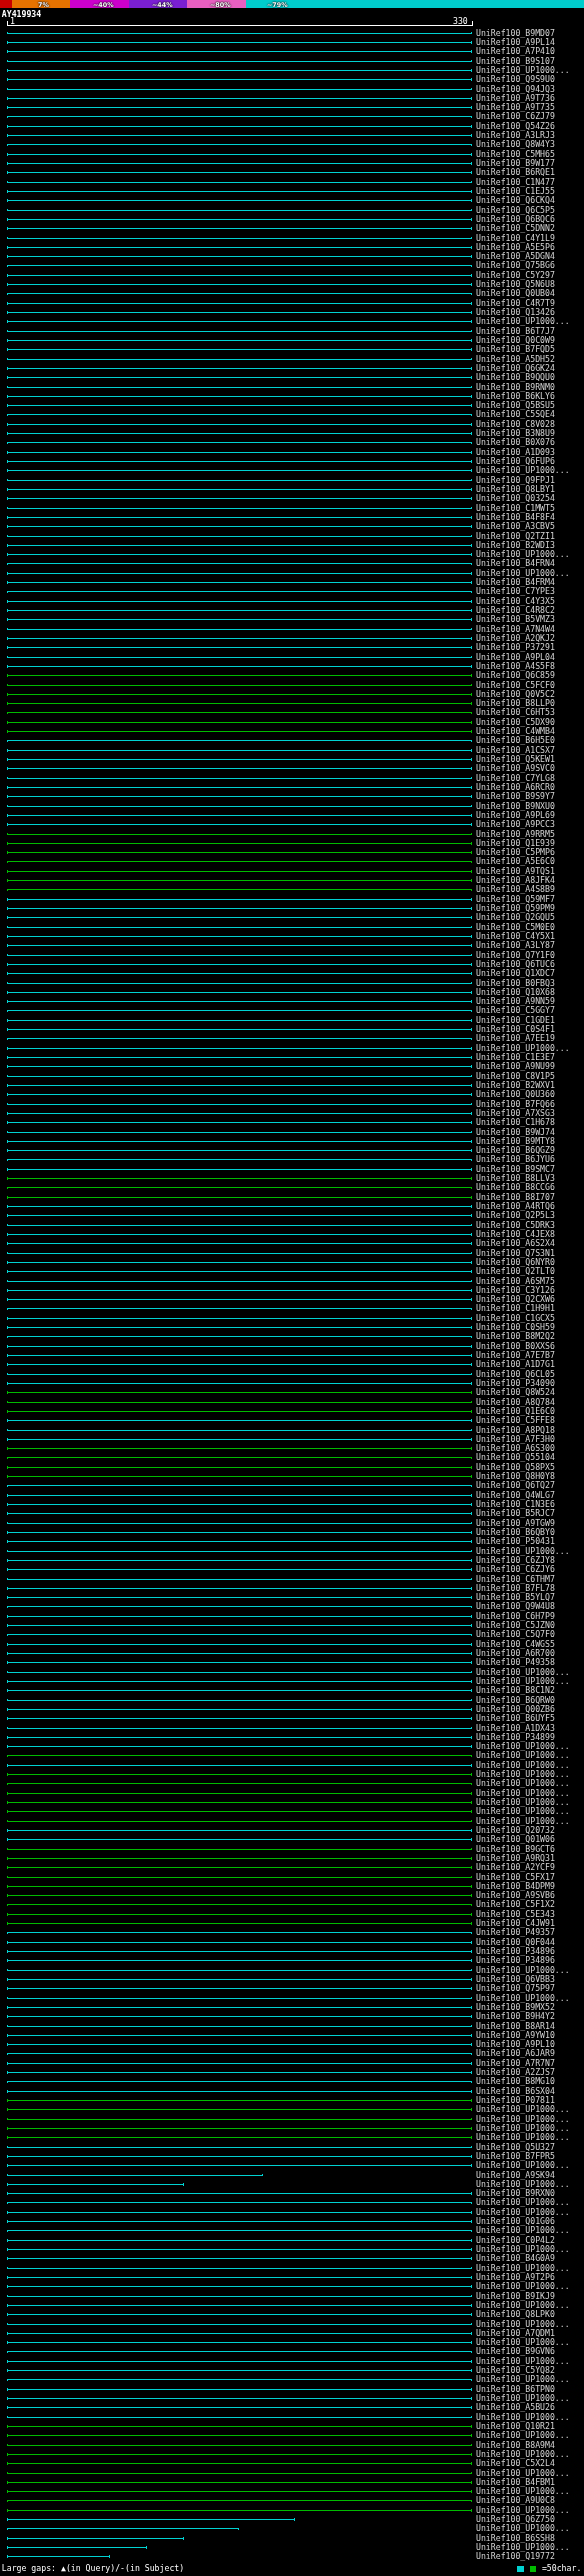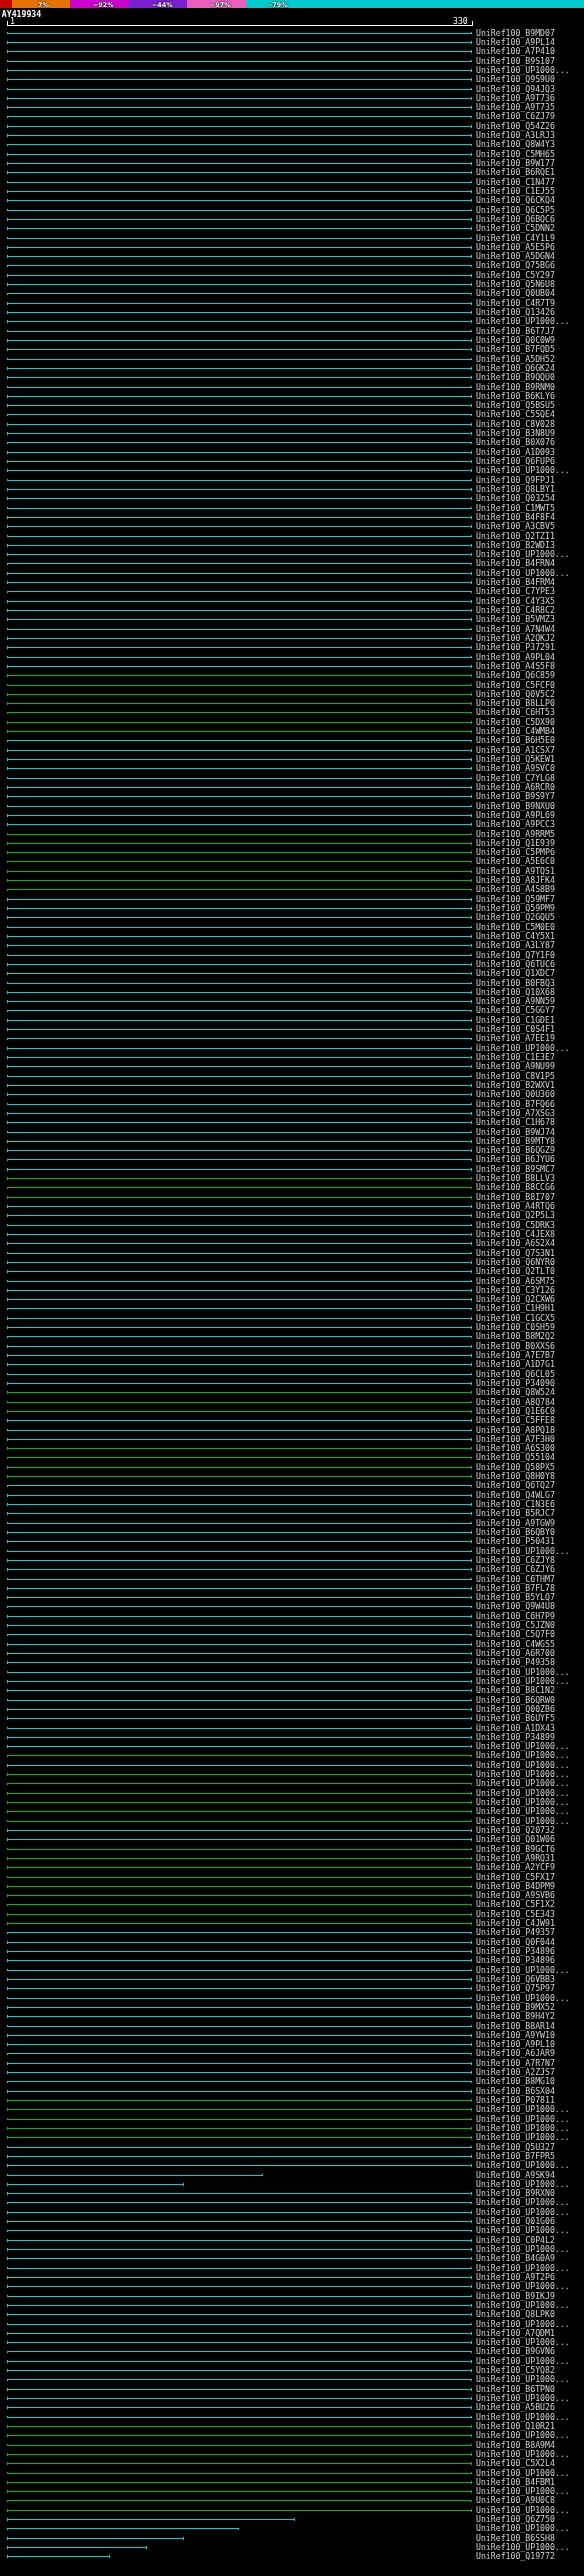--- a/index.html
+++ b/index.html
@@ -39,23 +39,23 @@
 <div class="screen">
 
   <div class="scalebar">
       <div class="seg" style="width: 2%; background: rgb(200, 0, 0);"></div>
       <div class="seg" style="width: 10%; background: rgb(230, 115, 0);"></div>
       <div class="seg" style="width: 10%; background: rgb(204, 0, 204);"></div>
       <div class="seg" style="width: 10%; background: rgb(122, 31, 210);"></div>
       <div class="seg" style="width: 10%; background: rgb(232, 95, 192);"></div>
       <div class="seg" style="width: 58%; background: rgb(0, 204, 204);"></div>
       <span class="scalelabel" style="left: 38px;">7%</span>
-      <span class="scalelabel" style="left: 93px;">~92%</span>
+      <span class="scalelabel" style="left: 93px;">~40%</span>
       <span class="scalelabel" style="left: 152px;">~44%</span>
-      <span class="scalelabel" style="left: 210px;">~97%</span>
+      <span class="scalelabel" style="left: 210px;">~80%</span>
       <span class="scalelabel" style="left: 267px;">~79%</span>
     </div>
 
   <div class="queryrow">AY419934</div>
 
   <div class="ruler">
     <div class="rline"></div>
     <i class="rtick left"></i>
     <i class="rtick right"></i>
     <span class="rstart">1</span>
@@ -1962,15 +1962,23 @@
       </div>
       <div class="row">
         <div class="hline" style="left: 7.3px; width: 103px; background: rgb(0, 210, 210);">
           <i style="left: 0px; background: rgb(0, 210, 210);"></i>
           <i style="right: 0px; background: rgb(0, 210, 210);"></i>
         </div>
         <span class="rlab">UniRef100_Q19772</span>
       </div>
     </div>
 
+  <div class="footer">
+    <span class="gaps">Large gaps: ▲(in Query)/-(in Subject)</span>
+    <span class="scalekey">
+      <i class="sw" id="sw1" style="background: rgb(0, 210, 210);"></i>
+      <i class="sw" id="sw2" style="background: rgb(0, 187, 0);"></i>
+      <span>=50char.</span>
+    </span>
+  </div>
 
 </div>
 
 
 </body></html>

